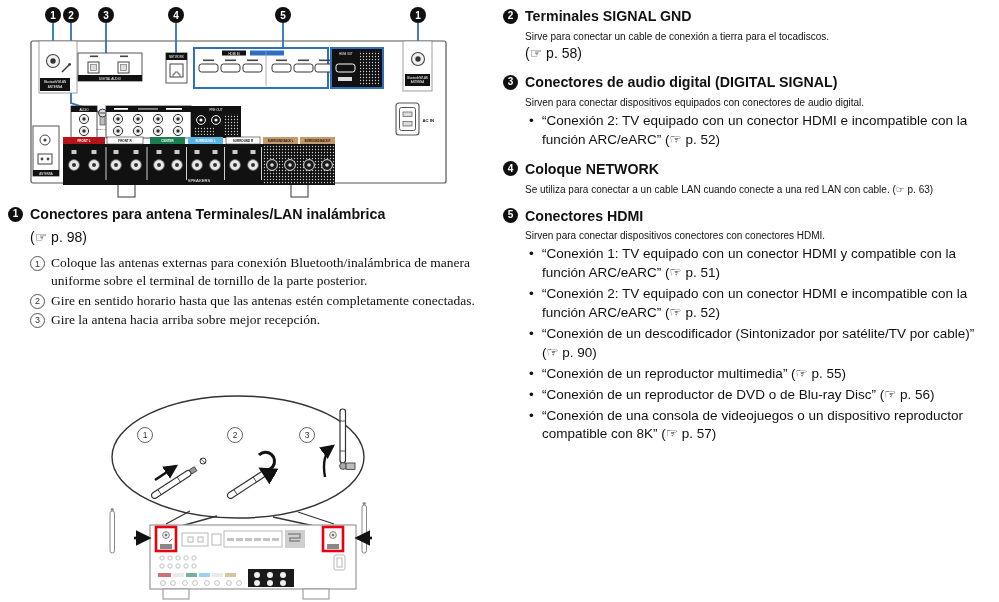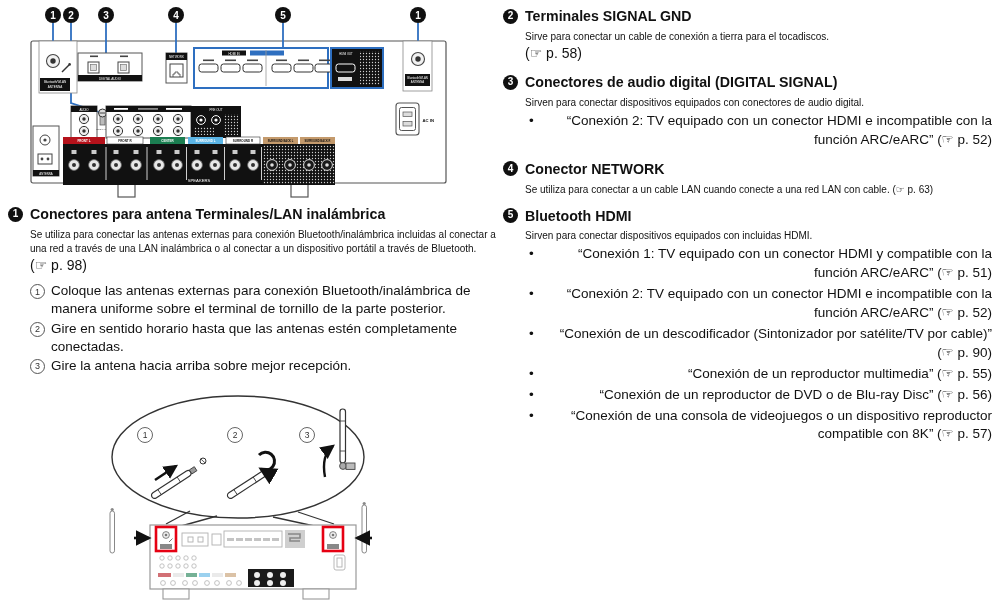--- a/index.html
+++ b/index.html
@@ -11,28 +11,28 @@
   .section{margin:0 0 11px 0;}
   .sec-head{display:flex;gap:7px;align-items:flex-start;font-weight:bold;
             font-size:14.2px;line-height:1.25;margin:0 0 4px 0;}
   .marker{width:15px;height:15px;border-radius:50%;background:#101010;color:#fff;
           font-size:10px;font-weight:bold;display:flex;align-items:center;
           justify-content:center;flex:0 0 15px;margin-top:0.5px;}
   .sec-body{margin-left:22px;font-size:10px;line-height:1.4;}
   .sec-ref{margin-left:22px;font-size:14px;line-height:1.4;}
   ul.bullets{list-style:none;margin:2px 0 0 22px;padding:0 0 0 4px;}
   ul.bullets li{position:relative;padding-left:13px;font-size:13.5px;
-                line-height:1.4;margin:2px 0;text-align:right;}
+                line-height:1.4;margin:2px 0;}
   ul.bullets li::before{content:"•";position:absolute;left:0;top:0;}
   .steps{margin:7px 0 0 22px;}
   .step{display:flex;gap:6px;margin:1px 0;}
   .stepnum{width:13px;height:13px;border-radius:50%;border:1px solid #555;
            color:#333;font-size:9px;display:flex;align-items:center;
            justify-content:center;flex:0 0 13px;margin-top:2px;}
-  .steptext{font-size:13.5px;line-height:1.34;}
+  .steptext{font-size:13.5px;line-height:1.34;font-family:Liberation Serif, serif;}
 </style>
 </head>
 <body>
 
 <div class="abs" style="left:26px;top:4px;">
 <svg width="444" height="202" viewBox="0 0 444 202">
   <defs>
     <pattern id="dotsW" width="3" height="3" patternUnits="userSpaceOnUse">
       <rect width="3" height="3" fill="#111"></rect>
           <circle cx="1.5" cy="1.5" r="0.65" fill="#cfcfcf"></circle>
@@ -295,21 +295,20 @@
     <text x="173" y="178.3" font-size="4.2" fill="#fff" text-anchor="middle">SPEAKERS</text>
   </g>
 </svg>
 </div>
 
 <div class="abs" style="left:8px;top:206px;width:488px;">
   <div class="sec-head">
     <span class="marker">1</span>
     <span>Conectores para antena Terminales/LAN inalámbrica</span>
   </div>
-  <div class="sec-body">Se utiliza para conectar las antenas externas para conexión Bluetooth/inalámbrica incluidas al conectar a una red a través de una LAN inalámbrica o al conectar a un dispositivo portátil a través de Bluetooth.</div>
   <div class="sec-ref">(☞ p. 98)</div>
   <div class="steps">
     <div class="step">
       <span class="stepnum">1</span>
       <span class="steptext">Coloque las antenas externas para conexión Bluetooth/inalámbrica de manera uniforme sobre el terminal de tornillo de la parte posterior.</span>
     </div>
     <div class="step">
       <span class="stepnum">2</span>
       <span class="steptext">Gire en sentido horario hasta que las antenas estén completamente conectadas.</span>
     </div>
@@ -490,31 +489,31 @@
     </div>
     <div class="sec-body">Sirven para conectar dispositivos equipados con conectores de audio digital.</div>
     <ul class="bullets">
       <li>“Conexión 2: TV equipado con un conector HDMI e incompatible con la función ARC/eARC” (☞ p. 52)</li>
     </ul>
   </div>
 
   <div class="section">
     <div class="sec-head">
       <span class="marker">4</span>
-      <span>Conector NETWORK</span>
+      <span>Coloque NETWORK</span>
     </div>
     <div class="sec-body">Se utiliza para conectar a un cable LAN cuando conecte a una red LAN con cable.  (☞ p. 63)</div>
   </div>
 
   <div class="section">
     <div class="sec-head">
       <span class="marker">5</span>
-      <span>Bluetooth HDMI</span>
-    </div>
-    <div class="sec-body">Sirven para conectar dispositivos equipados con incluidas HDMI.</div>
+      <span>Conectores HDMI</span>
+    </div>
+    <div class="sec-body">Sirven para conectar dispositivos conectores con conectores HDMI.</div>
     <ul class="bullets">
       <li>“Conexión 1: TV equipado con un conector HDMI y compatible con la función ARC/eARC” (☞ p. 51)</li>
       <li>“Conexión 2: TV equipado con un conector HDMI e incompatible con la función ARC/eARC” (☞ p. 52)</li>
       <li>“Conexión de un descodificador (Sintonizador por satélite/TV por cable)” (☞ p. 90)</li>
       <li>“Conexión de un reproductor multimedia” (☞ p. 55)</li>
       <li>“Conexión de un reproductor de DVD o de Blu-ray Disc” (☞ p. 56)</li>
       <li>“Conexión de una consola de videojuegos o un dispositivo reproductor compatible con 8K” (☞ p. 57)</li>
     </ul>
   </div>
 

